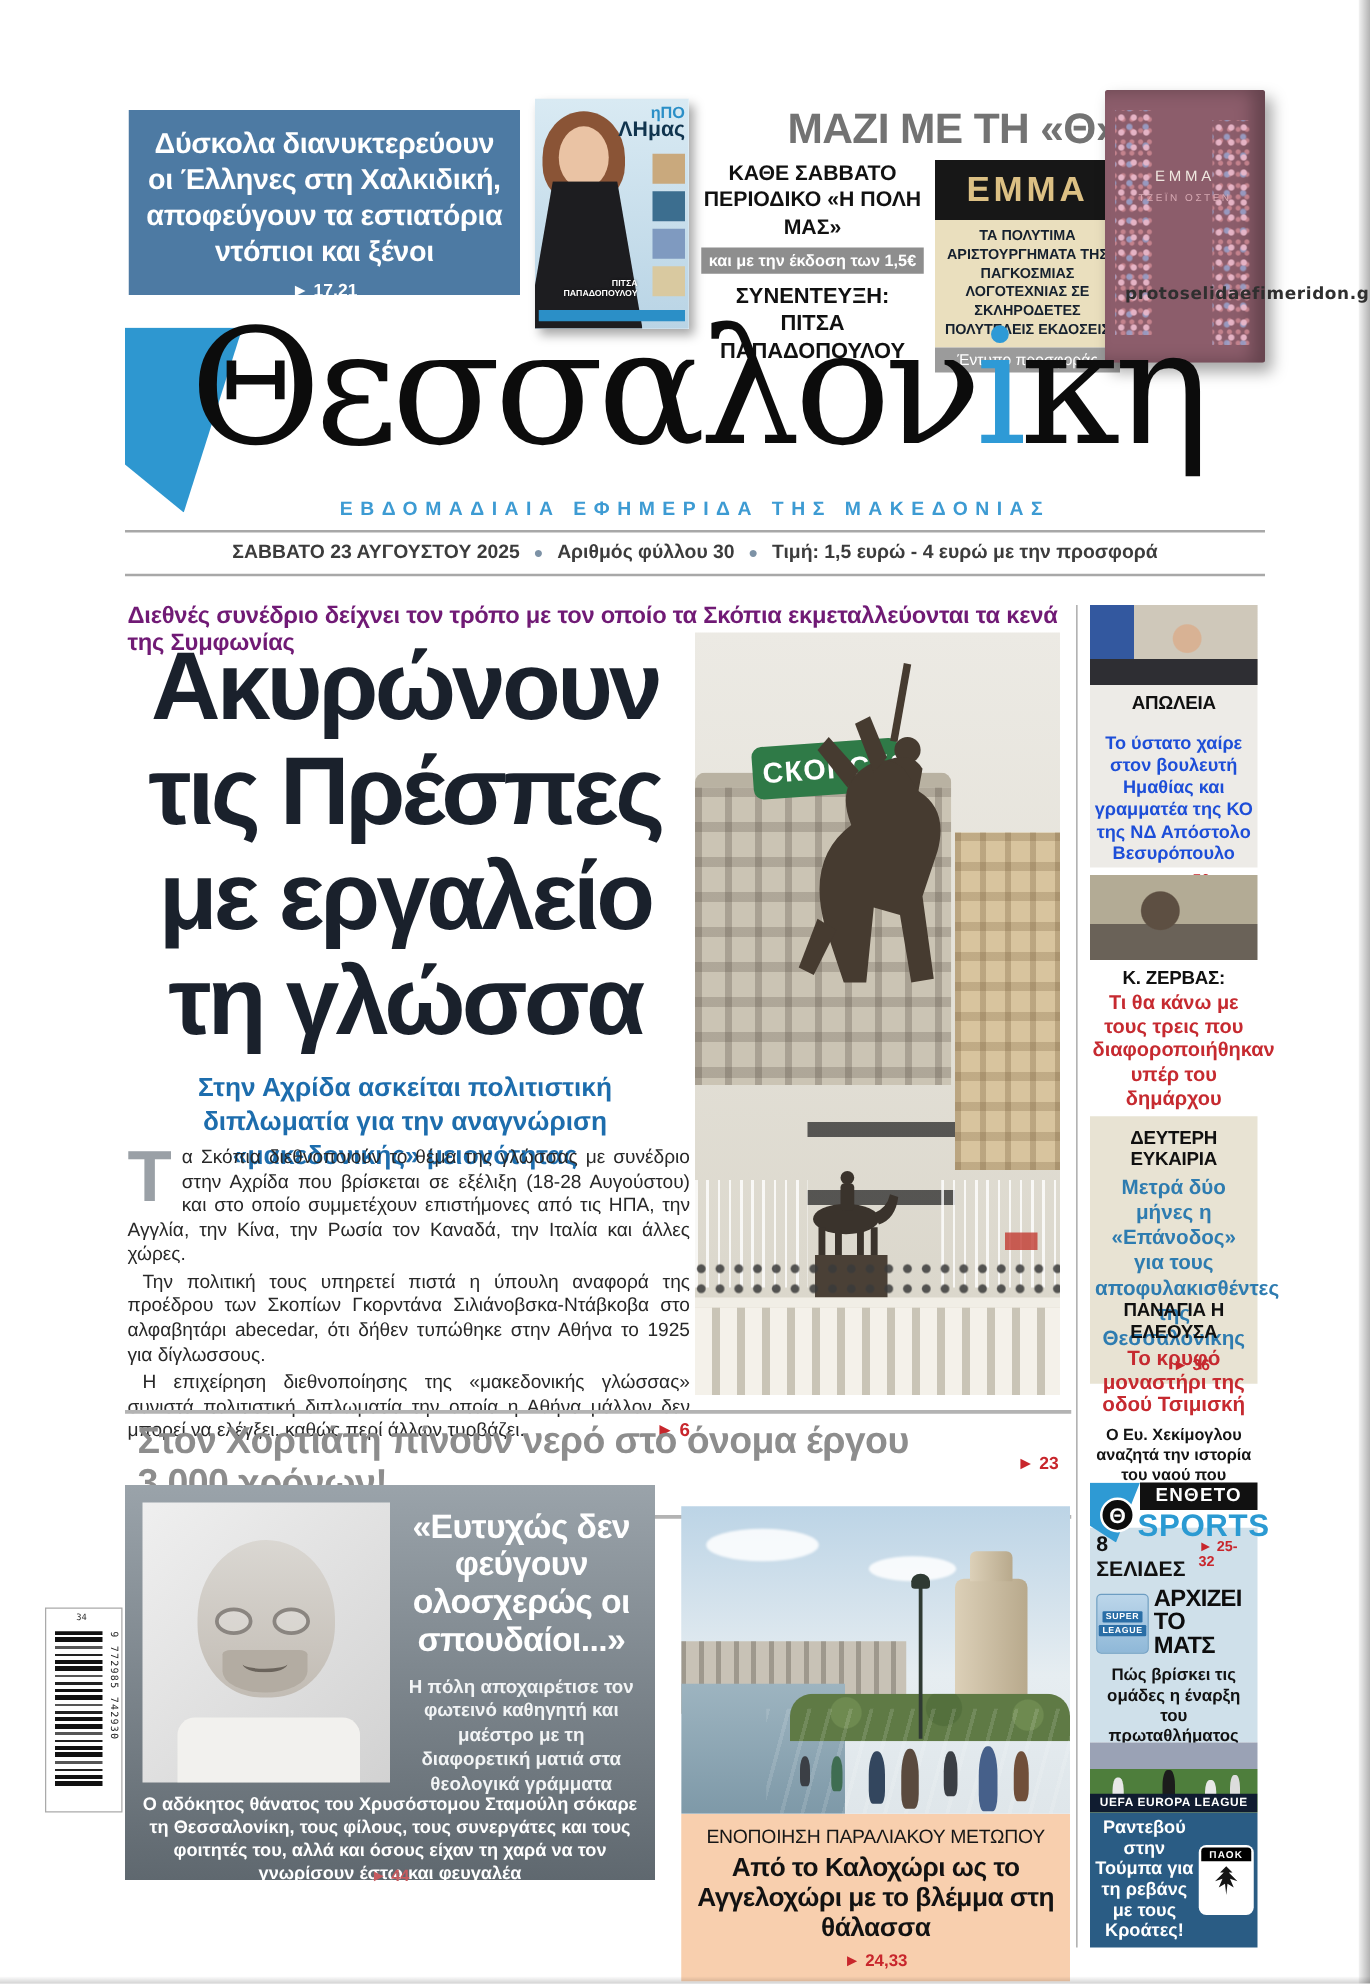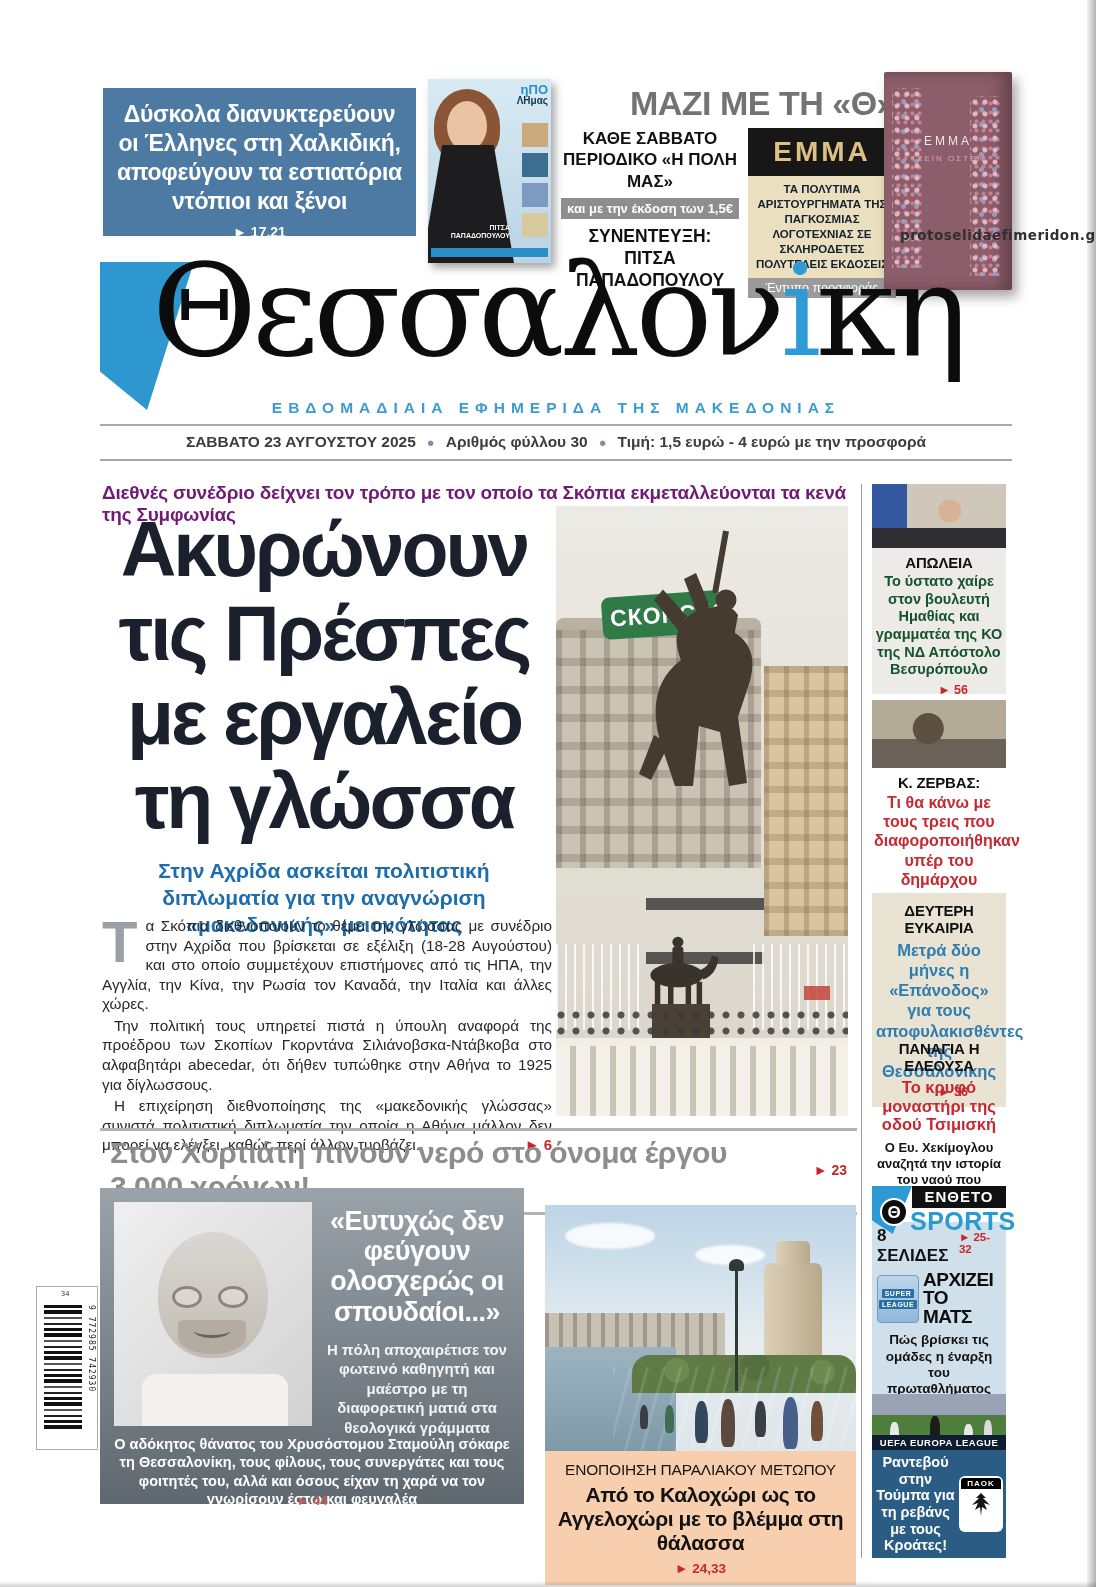--- a/index.html
+++ b/index.html
@@ -11,21 +11,21 @@
   
   #topLeftBox { left:103px; top:88px; width:313px; height:148px; background:#4d7aa3; color:#fff; text-align:center; padding:12px 12px; }
   #topLeftBox .t { font-size:23px; font-weight:bold; line-height:1.26; letter-spacing:-0.3px; }
   #topLeftBox .ref { font-size:14px; font-weight:bold; margin-top:8px; }
 
   #magCover { left:428px; top:79px; width:123px; height:184px; background:linear-gradient(180deg,#d9eaf3,#b9d4e5); box-shadow:4px 5px 8px rgba(0,0,0,.35); overflow:hidden; }
   .mag-hair { position:absolute; left:6px; top:10px; width:66px; height:74px; background:#8a5436; border-radius:50% 50% 42% 42%; }
   .mag-face { position:absolute; left:19px; top:22px; width:40px; height:50px; background:#eac3a4; border-radius:50%; }
   .mag-body { position:absolute; left:-6px; top:66px; width:92px; height:118px; background:#1d1d20; clip-path:polygon(22% 0,78% 0,100% 100%,0 100%); }
   .mag-logo { position:absolute; right:3px; top:5px; text-align:right; color:#2b8fc7; font-weight:700; line-height:.95; }
-  .mag-logo .l1 { font-size:13px; } .mag-logo .l2 { font-size:10px; color:#10344e; }
+  .mag-logo .l1 { font-size:13px; } .mag-logo .l2 { font-size:17px; color:#10344e; }
   .mag-thumbs { position:absolute; right:3px; top:44px; width:26px; }
   .mag-thumbs div { width:26px; height:24px; margin-bottom:6px; }
   .mag-thumbs div:nth-child(1){background:#c9a97d;} .mag-thumbs div:nth-child(2){background:#3c6e8f;}
   .mag-thumbs div:nth-child(3){background:#7f9ac0;} .mag-thumbs div:nth-child(4){background:#d9c9a0;}
   .mag-name { position:absolute; left:4px; bottom:22px; width:78px; color:#fff; font-size:7px; font-weight:bold; text-align:right; line-height:1.25; text-shadow:0 0 2px rgba(0,0,0,.6); }
   .mag-bar { position:absolute; left:3px; right:3px; bottom:6px; height:9px; background:#2b8fc7; }
 
   #promoHead { left:560px; top:84px; width:335px; text-align:right; color:#737373; font-size:34px; font-weight:700; letter-spacing:-0.5px; }
   #promoLeft { left:561px; top:128px; width:178px; text-align:center; }
   #promoLeft .p1 { font-size:17px; font-weight:800; line-height:1.25; color:#111; }
@@ -83,21 +83,21 @@
     background-image:radial-gradient(circle at 5px 9px,#3a3a3a 3px,transparent 4px); background-size:15px 16px; }
   .cp-balustrade { position:absolute; left:0; bottom:0; width:100%; height:78px; background:#ded9cc;
     background-image:repeating-linear-gradient(90deg,#f4f1ea 0 14px,#c9c4b6 14px 20px); border-top:8px solid #f1eee6; }
   .cp-flag { position:absolute; right:18px; bottom:116px; width:26px; height:14px; background:#c23b32; opacity:.8; }
 
   #vline { left:861px; top:484px; width:1px; height:1074px; background:#9b9b9b; }
 
   
   .sbx { text-align:center; }
   .sb-tag { font-size:15px; font-weight:800; margin-top:6px; color:#101010; letter-spacing:-0.2px; }
-  .sb-txt { font-size:14.5px; line-height:1.22; margin-top:2px; color:#14532d; font-weight:600; padding:0 2px; }
+  .sb-txt { font-size:14.5px; line-height:1.22; margin-top:16px; color:#1d4ed8; font-weight:600; padding:0 2px; }
   .sb-ref { color:#c8262c; font-weight:800; font-size:12.5px; margin-top:4px;padding-left:28px; }
   #sb1 { left:872px; top:484px; width:134px; height:210px; background:#edebe7; }
   .sb1-photo { height:64px; background:radial-gradient(circle at 58% 42%,#d8b294 0 11px,transparent 12px),linear-gradient(180deg,transparent 0 68%,#2e2e33 68%),linear-gradient(90deg,#33589f 0 26%,#cfc8ba 26% 100%); }
   #sb2 { left:872px; top:700px; width:134px; }
   .sb2-photo { height:68px; background:radial-gradient(circle at 42% 42%,#5d4f42 0 15px,transparent 16px),linear-gradient(180deg,#b3ab95 0 58%,#6a6258 58%); }
   .sb2-red { color:#c62a30; font-weight:800; font-size:16px; line-height:1.2; margin-top:2px; padding:0 2px; }
   #sb3 { left:872px; top:893px; width:134px; background:#e8e3d3; padding:9px 4px 8px; }
   .sb3-blue { color:#2e7cb0; font-weight:800; font-size:16.5px; line-height:1.22; margin-top:4px; }
   #sb4 { left:872px; top:1040px; width:134px; }
   .sb4-red { color:#c62a30; font-weight:800; font-size:16.5px; line-height:1.13; margin-top:4px; }

